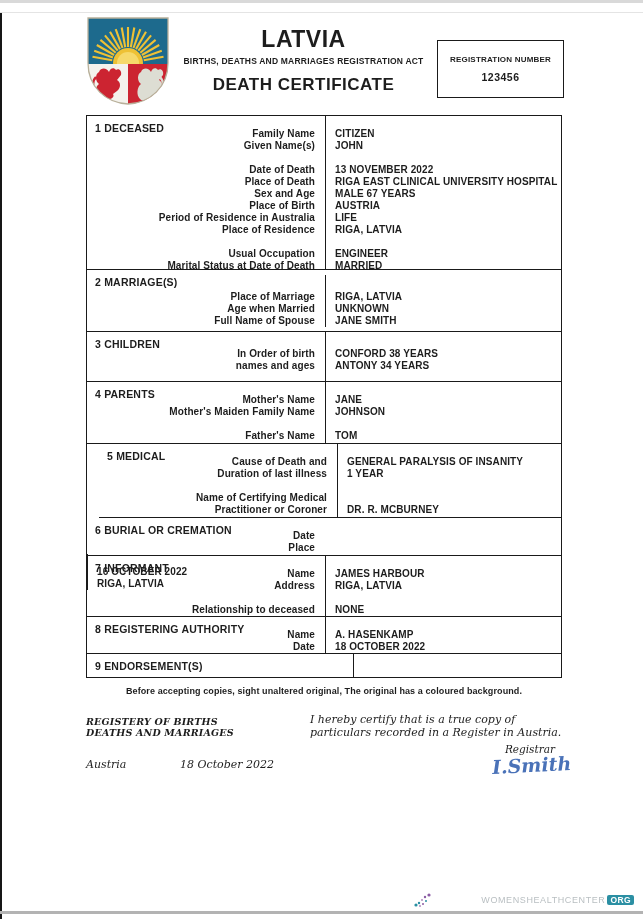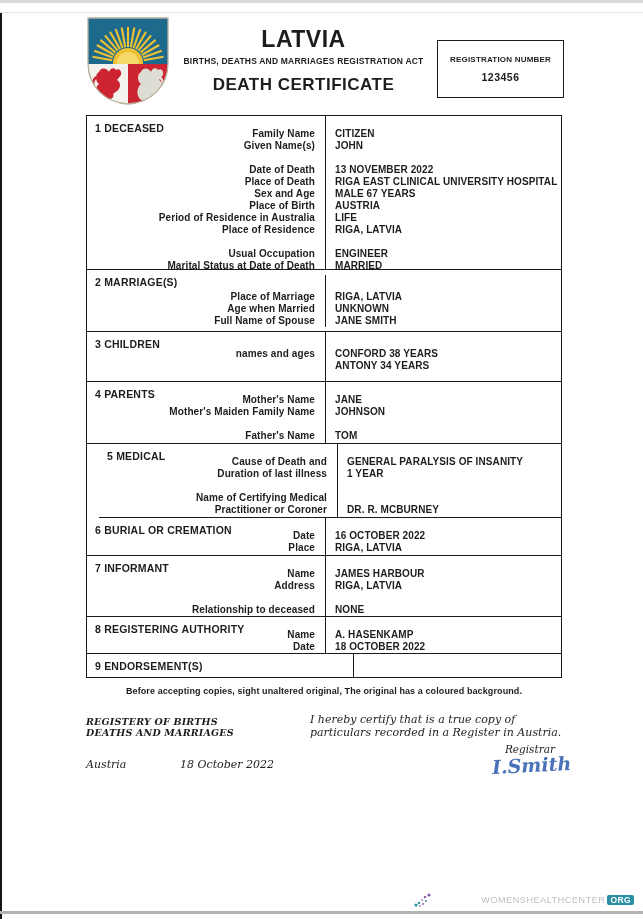--- a/index.html
+++ b/index.html
@@ -34,21 +34,21 @@
     position:absolute;left:86px;top:115px;width:476px;height:563px;
     border:1px solid #1a1a1a;box-sizing:border-box;overflow:hidden;
   }
   .section{position:relative;display:flex;box-sizing:border-box;border-bottom:1px solid #1a1a1a;}
   .section:last-child{border-bottom:none;}
   .section:nth-child(1){height:154px;}
   .section:nth-child(2){height:62px;align-items:center;}
   .section:nth-child(3){height:50px;}
   .section:nth-child(4){height:62px;}
   .section:nth-child(5){height:74px;margin-left:12px;}
-  .section:nth-child(6){height:38px;}
+  .section:nth-child(6){height:38px;flex-direction:column;}
   .section:nth-child(7){height:61px;}
   .section:nth-child(8){height:37px;}
   .section:nth-child(9){height:23px;gap:28px;}
   .section-title{
     position:absolute;left:8px;top:6px;font-size:10.5px;font-weight:700;letter-spacing:0.2px;
   }
   .labels{width:238px;box-sizing:border-box;text-align:right;padding:12px 10px 0 0;}
   .values{flex:1;border-left:1px solid #1a1a1a;box-sizing:border-box;padding:12px 0 0 9px;}
   .section:nth-child(2) .labels,.section:nth-child(2) .values,
   .section:nth-child(3) .labels,.section:nth-child(3) .values{padding-top:16px;}
@@ -189,20 +189,21 @@
         </div>
         <div class="values">
           <div class="line">RIGA, LATVIA</div>
           <div class="line">UNKNOWN</div>
           <div class="line">JANE SMITH</div>
         </div>
       </div>
       <div class="section">
         <div class="section-title">3 CHILDREN</div>
         <div class="labels">
+          <div class="line">In Order of birth</div>
           <div class="line">names and ages</div>
         </div>
         <div class="values">
           <div class="line">CONFORD 38 YEARS</div>
           <div class="line">ANTONY 34 YEARS</div>
         </div>
       </div>
       <div class="section">
         <div class="section-title">4 PARENTS</div>
         <div class="labels">

